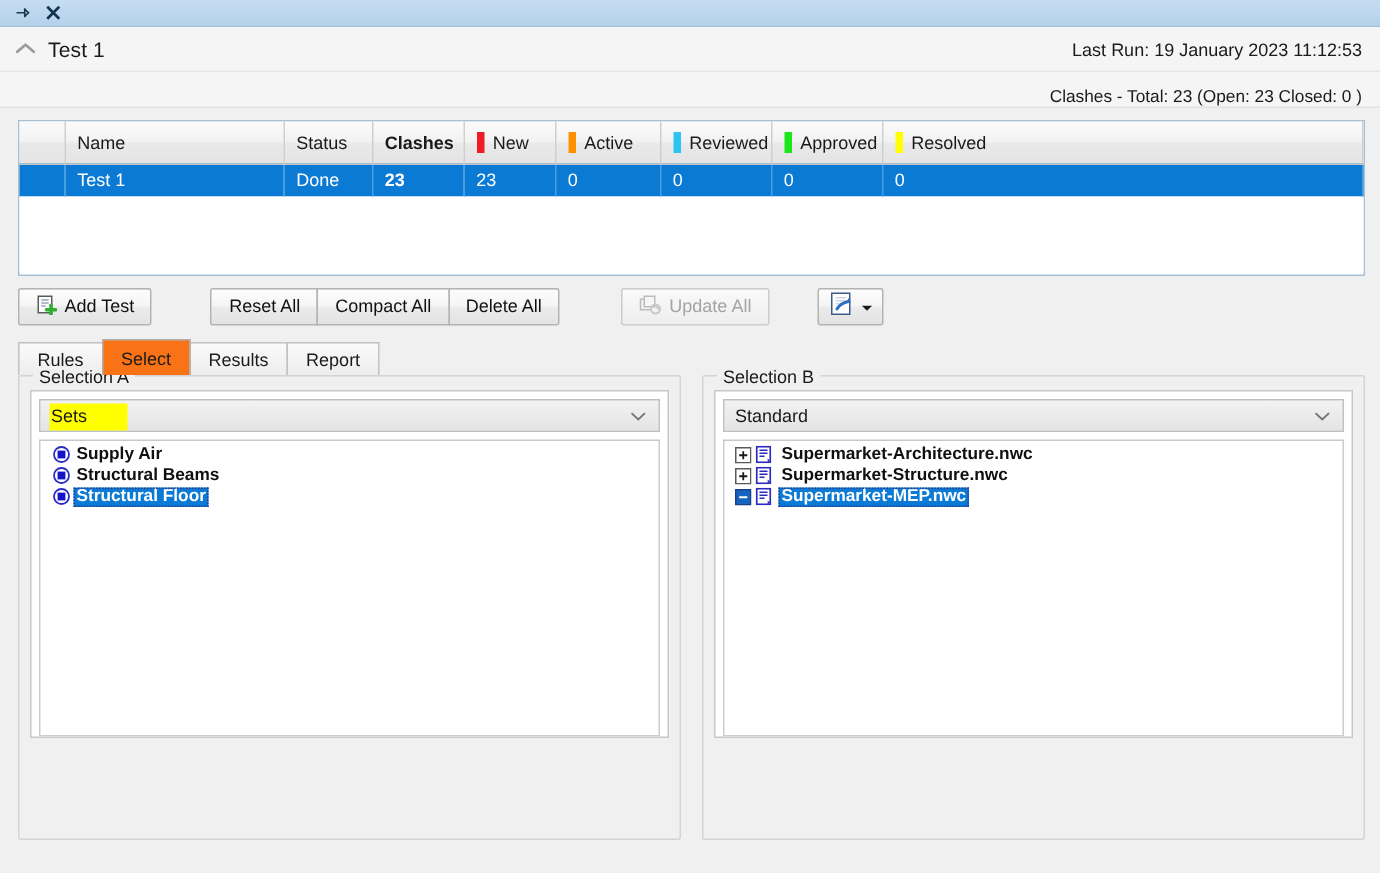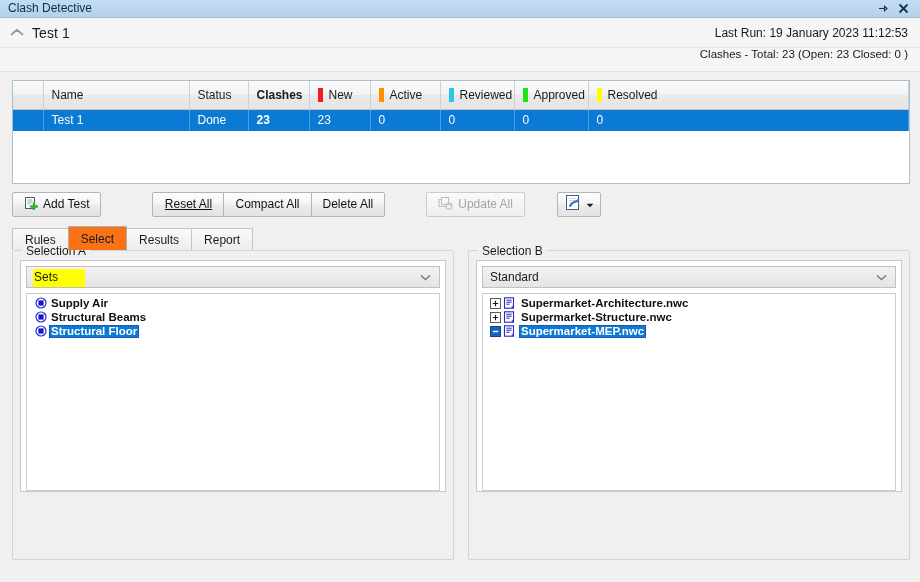--- a/index.html
+++ b/index.html
@@ -78,21 +78,21 @@
   }
   .last-run {
     margin-left: auto;
     font-size: 12px;
     color: #1a1a1a;
     padding-right: 12px;
   }
   .header-row2 {
     height: 23px;
     display: flex;
-    align-items: flex-start;
+    align-items: flex-end;
     justify-content: flex-end;
     font-size: 11.5px;
     color: #1a1a1a;
     padding-right: 12px;
     box-sizing: border-box;
     padding-left: 36px;
   }
 
   
   .table-wrap {
@@ -166,21 +166,21 @@
     align-items: center;
     justify-content: center;
     gap: 5px;
     padding: 0 11px;
     box-sizing: border-box;
     cursor: default;
   }
   .btn + .btn { margin-left: 0; }
   .btn-group { display: flex; }
   .btn-group .btn { border-radius: 0; margin-left: -1px; }
-  .btn-group .btn:first-child { border-radius: 2px 0 0 2px; margin-left: 12px; text-decoration: underline; }
+  .btn-group .btn:first-child { border-radius: 2px 0 0 2px; margin-left: 0; }
   .btn-group .btn:last-child { border-radius: 0 2px 2px 0; }
   .btn.spaced { margin-left: 7px; }
   .btn.disabled { color: #a4a4a4; border-color: #cccccc; background: linear-gradient(to bottom,#fafafa,#eeeeee); }
   .btn-export {
     margin-left: auto;
     width: 44px;
     min-width: 44px;
     padding: 0;
     gap: 3px;
   }
@@ -312,21 +312,20 @@
   }
   .set-icon { flex: none; margin-right: 2px; display: block; }
   .expander { flex: none; width: 11px; height: 11px; margin-right: 2px; display:block; }
   .file-icon { flex: none; margin-right: 4px; display: block; }
   .litem-b { padding-left: 7px; }
 </style>
 </head>
 <body>
 
 <div class="titlebar">
-  <div class="titlebar-text">Clash Detective</div>
   <div class="titlebar-btns">
     <div class="tb-btn">
       <svg width="13" height="13" viewBox="0 0 13 13">
           <g fill="none" stroke="#17384f" stroke-width="1.1">
             <path d="M3 6.5 H8.5"></path>
             <path d="M8.5 3.5 L8.5 9.5"></path>
             <path d="M8.5 4.2 L11 6.5 L8.5 8.8"></path>
           </g>
         </svg>
     </div>

